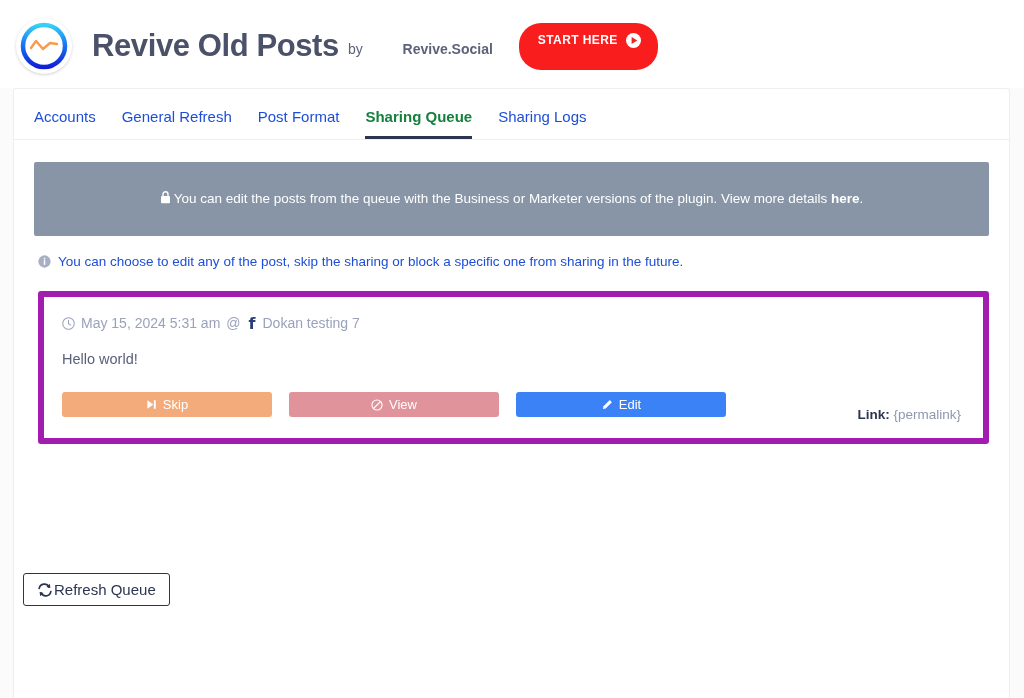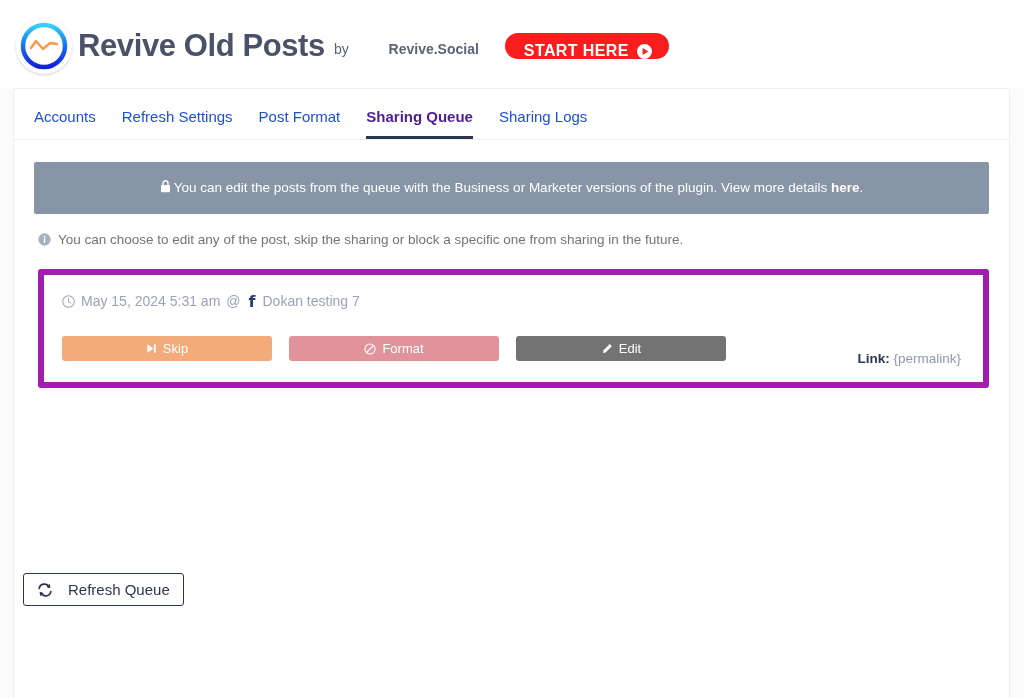--- a/index.html
+++ b/index.html
@@ -40,44 +40,44 @@
     justify-content: center;
     flex: none;
   }
   .logo-mark svg { display:block; }
 
   .brand-title {
     font-size: 31px;
     font-weight: bold;
     color: #4a5168;
     letter-spacing: -0.4px;
-    margin-left: 6px;
+    margin-left: 20px;
     white-space: nowrap;
   }
   .brand-by {
     font-size: 14px;
     color: #5c6379;
     margin-left: 9px;
     white-space: nowrap;
     position: relative;
     top: 3px;
   }
   .brand-by b { font-weight: bold; padding-left: 36px; }
   .brand-by .lite { font-weight: normal; }
 
   .start-here {
     margin-left: 26px;
     background: #f91d1d;
     color: #ffffff;
-    font-size: 16px;
+    font-size: 12px;
     font-weight: bold;
     letter-spacing: 0.4px;
     border: none;
     border-radius: 22px;
-    padding: 10px 17px 0 19px;
+    padding: 10px 17px 22px 19px;
     display: inline-flex;
     align-items: center;
     gap: 8px;
     cursor: pointer;
     line-height: 1;
   }
   .start-here svg { display:block; }
 
   
   .panel {
@@ -105,43 +105,43 @@
   .tab {
     font-size: 15px;
     color: #1d4ed8;
     padding: 0 0 11px 0;
     cursor: pointer;
     border-bottom: 3px solid transparent;
     white-space: nowrap;
   }
   .tab.active {
     font-weight: bold;
-    color: #4c1d95;
+    color: #15803d;
     border-bottom: 3px solid #2c3550;
   }
 
   
   .notice {
     margin: 22px 20px 0 20px;
     background: #8795a6;
     color: #ffffff;
     font-size: 13.5px;
     text-align: center;
-    padding: 17px 14px;
+    padding: 28px 14px;
     border-radius: 2px;
     line-height: 1.3;
   }
   .notice b { font-weight: bold; }
   .notice .lockico { margin-right: 3px; position: relative; top: 1px; }
 
   
   .infoline {
     margin: 18px 20px 0 24px;
     font-size: 13.5px;
-    color: #737373;
+    color: #1d4ed8;
     display: flex;
     align-items: center;
     gap: 7px;
   }
 
   
   .postcard {
     margin: 22px 20px 0 24px;
     border: 6px solid #a21caf;
     border-radius: 3px;
@@ -184,21 +184,21 @@
     display: inline-flex;
     align-items: center;
     justify-content: center;
     gap: 6px;
     cursor: pointer;
     line-height: 1;
     font-family: "Liberation Sans", sans-serif;
   }
   .act-skip  { background: #f3ab7b; }
   .act-block { background: #e0939a; }
-  .act-edit  { background: #737373; }
+  .act-edit  { background: #3b82f6; }
 
   .link-label {
     margin-left: auto;
     font-size: 13.5px;
     color: #8f97ae;
     white-space: nowrap;
     padding-right: 4px;
     margin-top: 19px;
   }
   .link-label b { color: #2d3651; font-weight: bold; }
@@ -209,21 +209,21 @@
     left: 9px;
     top: 411px;
     background: #ffffff;
     border: 1px solid #2c3550;
     border-radius: 3px;
     color: #2c3550;
     font-size: 15px;
     padding: 8px 13px;
     display: inline-flex;
     align-items: center;
-    gap: 15px;
+    gap: 1px;
     cursor: pointer;
     line-height: 1;
     font-family: "Liberation Sans", sans-serif;
   }
 
   .panel-body { position: relative; }
 </style>
 </head>
 <body>
 
@@ -258,21 +258,21 @@
         <circle cx="8" cy="8" r="8" fill="#ffffff"></circle>
         <polygon points="6,4.3 12,8 6,11.7" fill="#f91d1d"></polygon>
       </svg>
     </button>
   </div>
 
   <div class="panel">
 
     <div class="tabs">
       <div class="tab">Accounts</div>
-      <div class="tab">Refresh Settings</div>
+      <div class="tab">General Refresh</div>
       <div class="tab">Post Format</div>
       <div class="tab active">Sharing Queue</div>
       <div class="tab">Sharing Logs</div>
     </div>
 
     <div class="panel-body">
 
       <div class="notice">
         <svg class="lockico" width="11" height="13" viewBox="0 0 11 13">
           <path d="M3 5V3.3a2.5 2.5 0 0 1 5 0V5" fill="none" stroke="#ffffff" stroke-width="1.4"></path>
@@ -295,37 +295,38 @@
           <svg width="13" height="13" viewBox="0 0 14 14">
             <circle cx="7" cy="7" r="6.2" fill="none" stroke="#9aa2bb" stroke-width="1.1"></circle>
             <path d="M7 3.6V7.2l2.4 1.5" fill="none" stroke="#9aa2bb" stroke-width="1.1" stroke-linecap="round"></path>
           </svg>
           <span>May 15, 2024 5:31 am</span>
           <span>@</span>
           <span class="fb">f</span>
           <span>Dokan testing 7</span>
         </div>
 
+        <div class="post-title">Hello world!</div>
 
         <div class="actions">
 
           <button class="act-btn act-skip">
             <svg width="11" height="11" viewBox="0 0 12 12">
               <polygon points="1.5,1.3 8,6 1.5,10.7" fill="#ffffff"></polygon>
               <rect x="8.6" y="1.3" width="2" height="9.4" fill="#ffffff"></rect>
             </svg>
             <span>Skip</span>
           </button>
 
           <button class="act-btn act-block">
             <svg width="12" height="12" viewBox="0 0 14 14">
               <circle cx="7" cy="7" r="5.9" fill="none" stroke="#ffffff" stroke-width="1.3"></circle>
               <line x1="2.9" y1="11.1" x2="11.1" y2="2.9" stroke="#ffffff" stroke-width="1.3"></line>
             </svg>
-            <span>Format</span>
+            <span>View</span>
           </button>
 
           <button class="act-btn act-edit">
             <svg width="12" height="12" viewBox="0 0 14 14">
               <path d="M10.2 1.3l2.5 2.5-7.3 7.3-3.1.6.6-3.1z" fill="#ffffff"></path>
             </svg>
             <span>Edit</span>
           </button>
 
           <div class="link-label">

